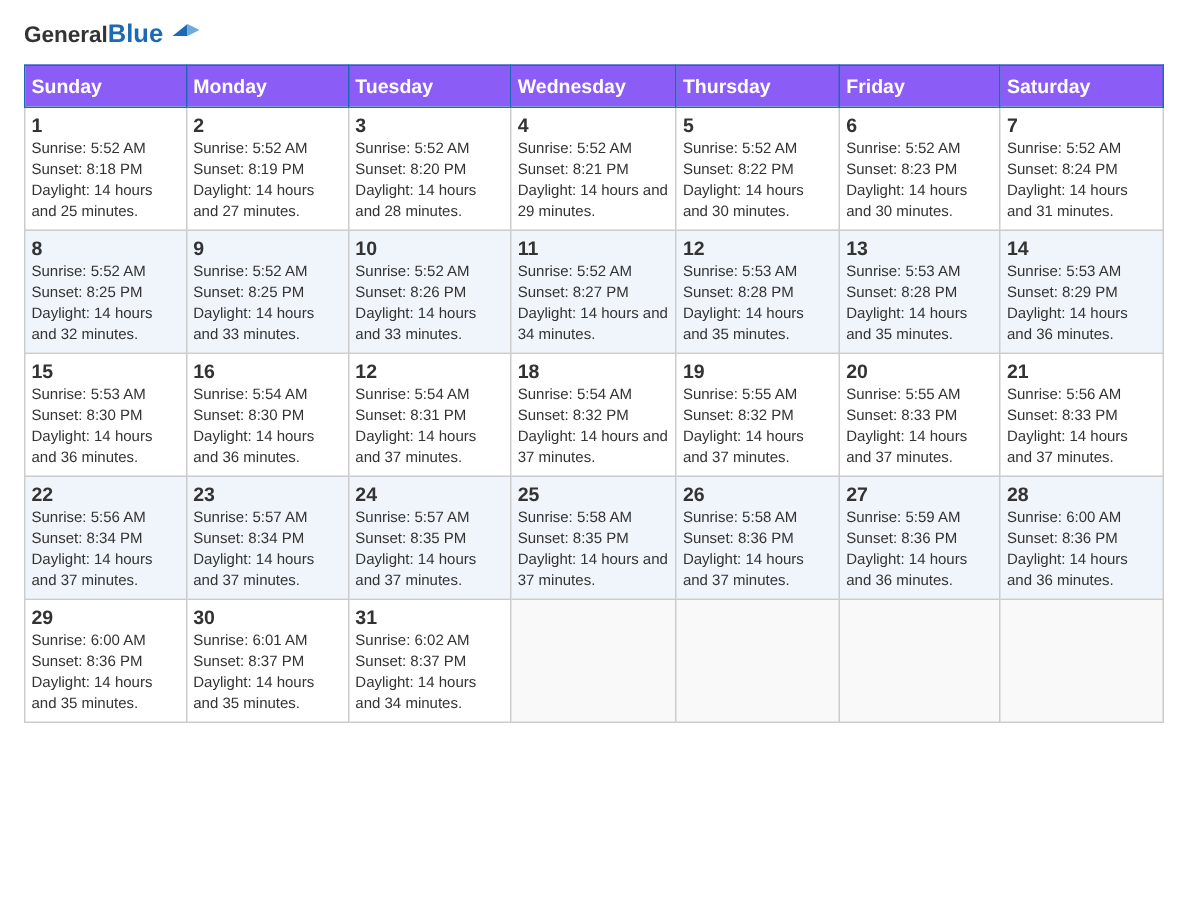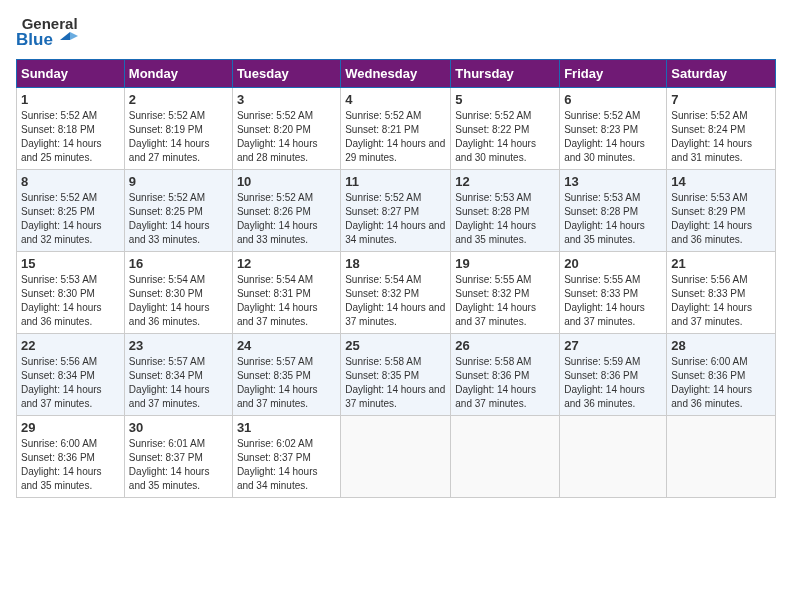--- a/index.html
+++ b/index.html
@@ -32,21 +32,21 @@
     .calendar-subtitle {
       font-size: 16px;
       color: #555;
     }
     table {
       width: 100%;
       border-collapse: collapse;
       font-size: 11px;
     }
     thead tr th {
-      background-color: #701a75;
+      background-color: #8b5cf6;
       color: white;
       text-align: left;
       padding: 6px 4px;
       font-size: 13px;
       border: 1px solid #1a6ab5;
     }
     tbody tr td {
       vertical-align: top;
       border: 1px solid #ccc;
       padding: 4px;
@@ -72,21 +72,21 @@
     }
     td.empty {
       background: #f9f9f9;
     }
   </style>
 </head>
 <body>
 
 <div class="header">
   <div class="logo">
-    <div style="display:flex;flex-direction:column;align-items:flex-end;line-height:1.1">
+    <div style="display:flex;flex-direction:row;align-items:center;line-height:1.1">
       <span style="font-size:15px;font-weight:bold;color:#333">General</span>
       <span style="font-size:17px;font-weight:bold;color:#1a6ab5;margin-top:-2px">Blue
         <svg width="18" height="16" viewBox="0 0 18 16" style="vertical-align:middle;margin-left:2px">
           <polygon points="0,8 10,0 10,8" fill="#1a6ab5"></polygon>
           <polygon points="10,0 18,4 10,8" fill="#6aace0"></polygon>
         </svg>
       </span>
     </div>
   </div>
   <div class="title-block">

